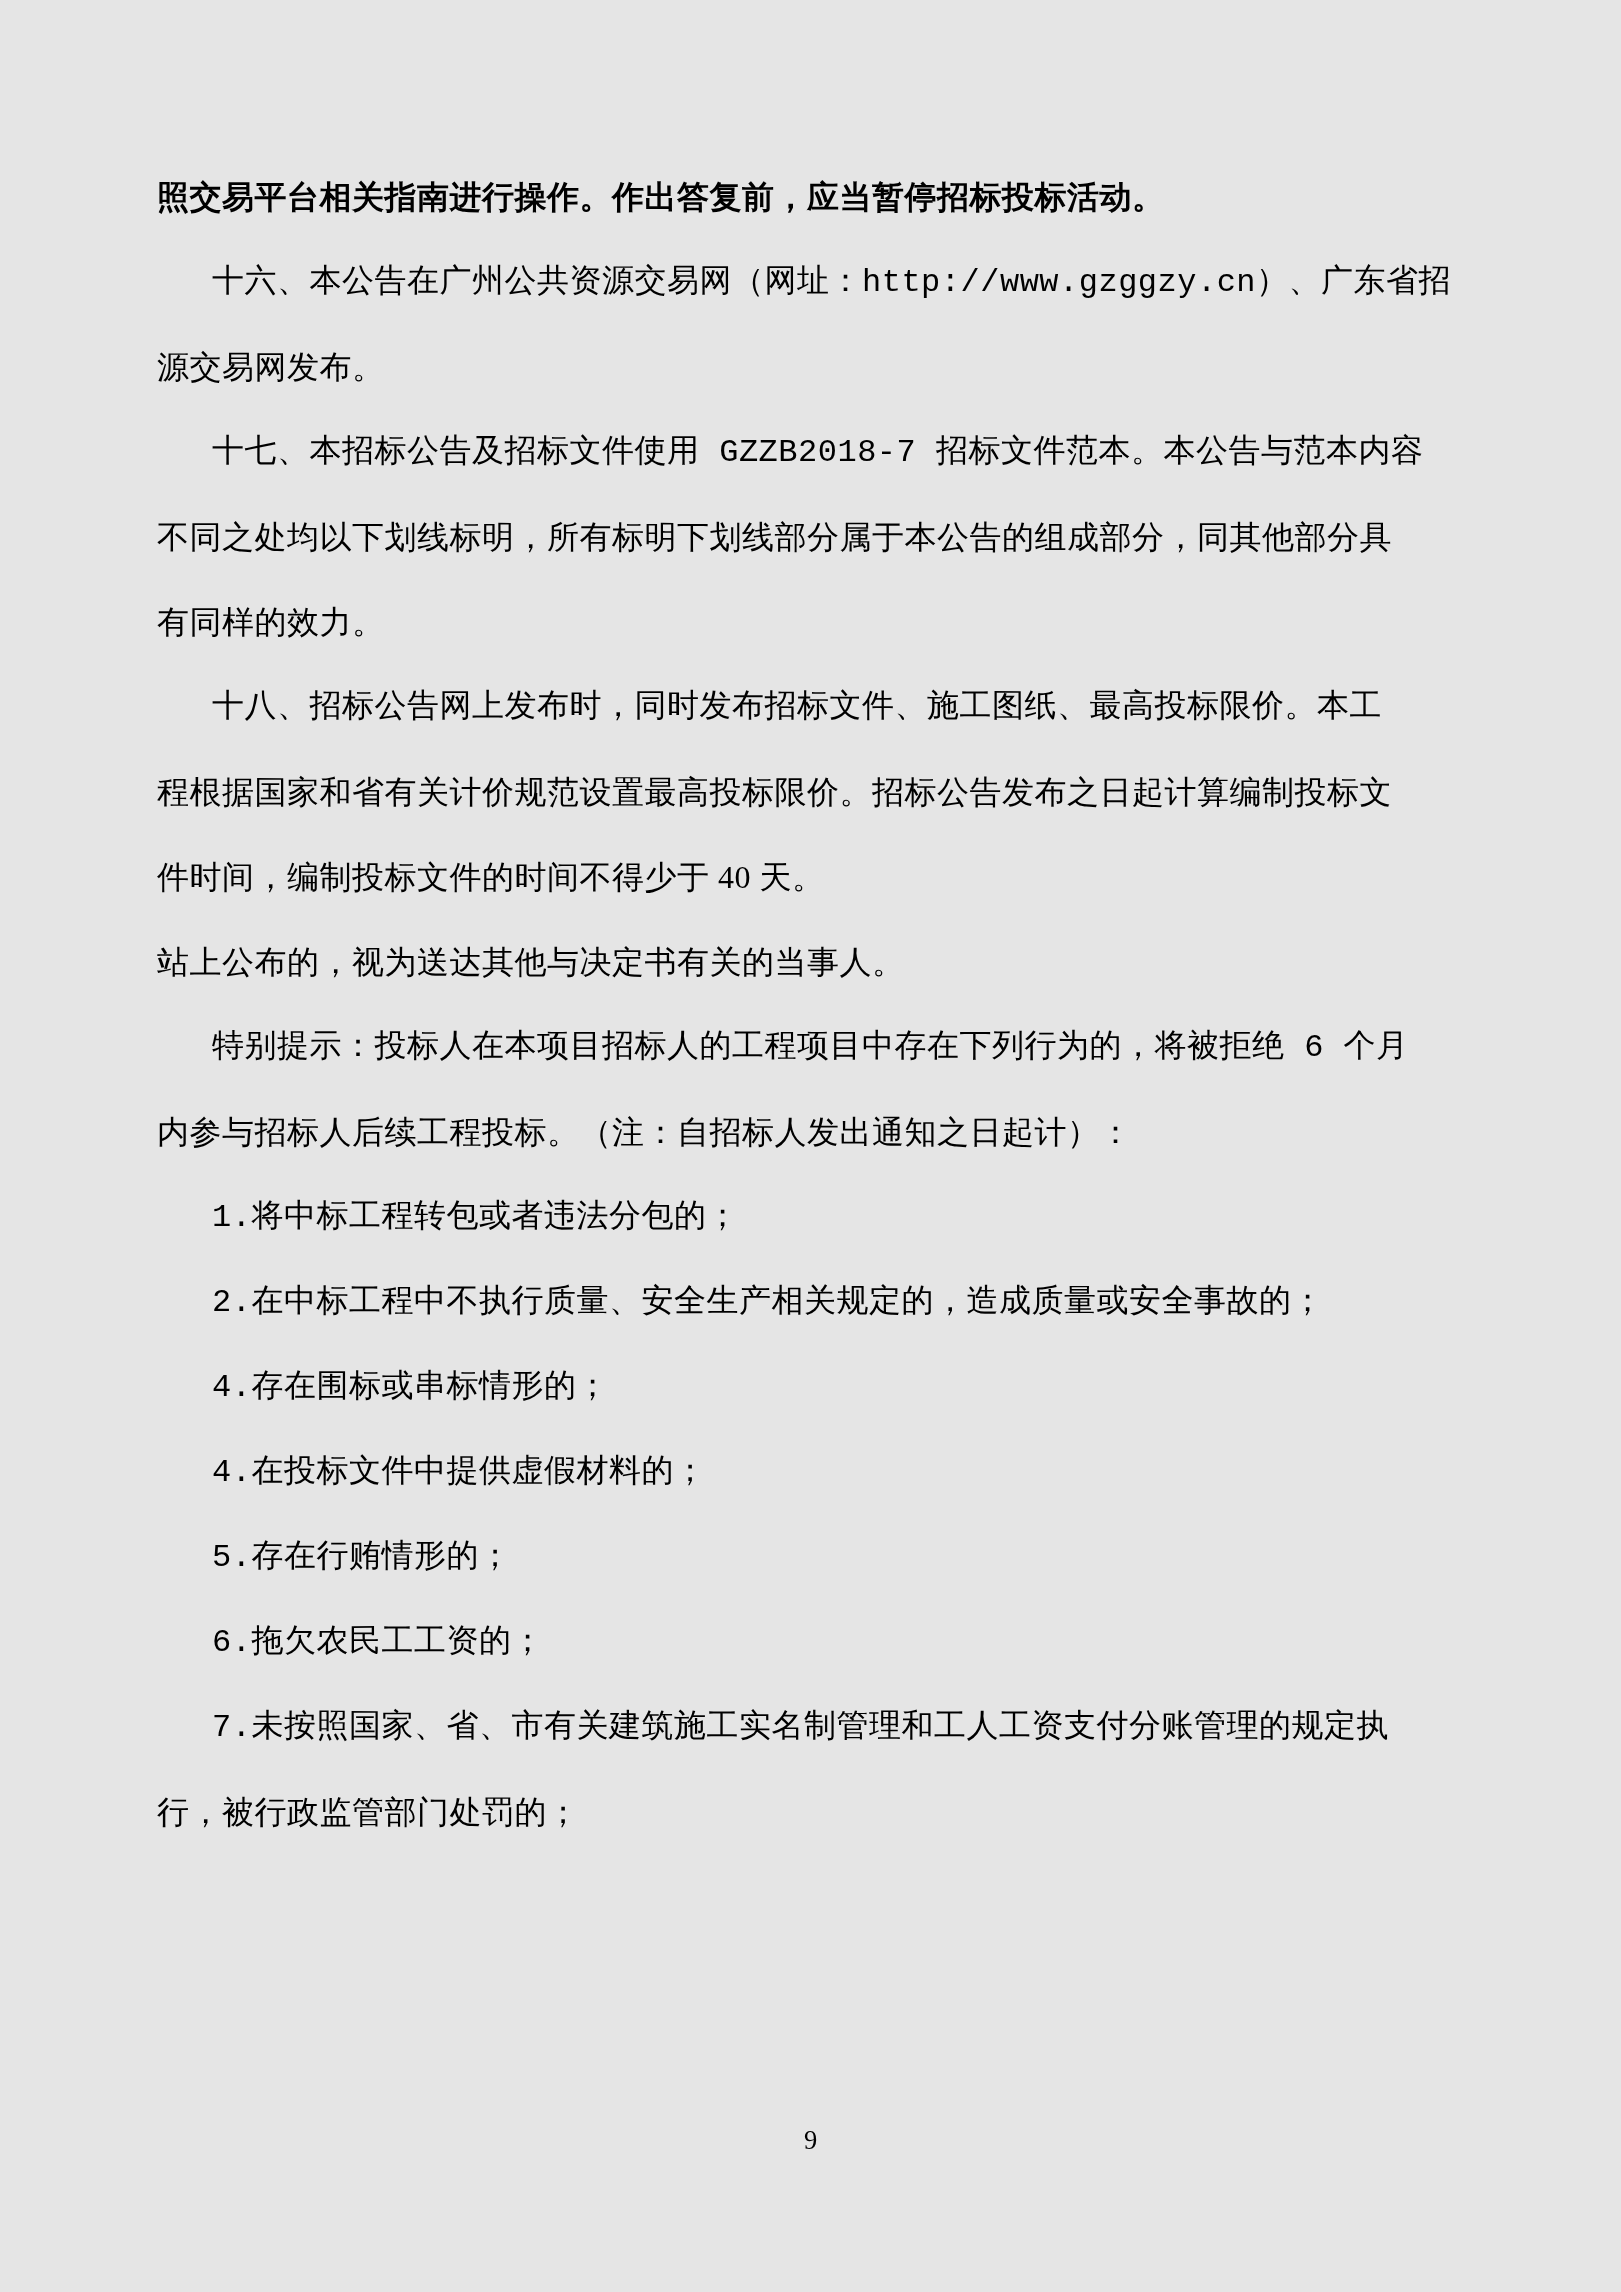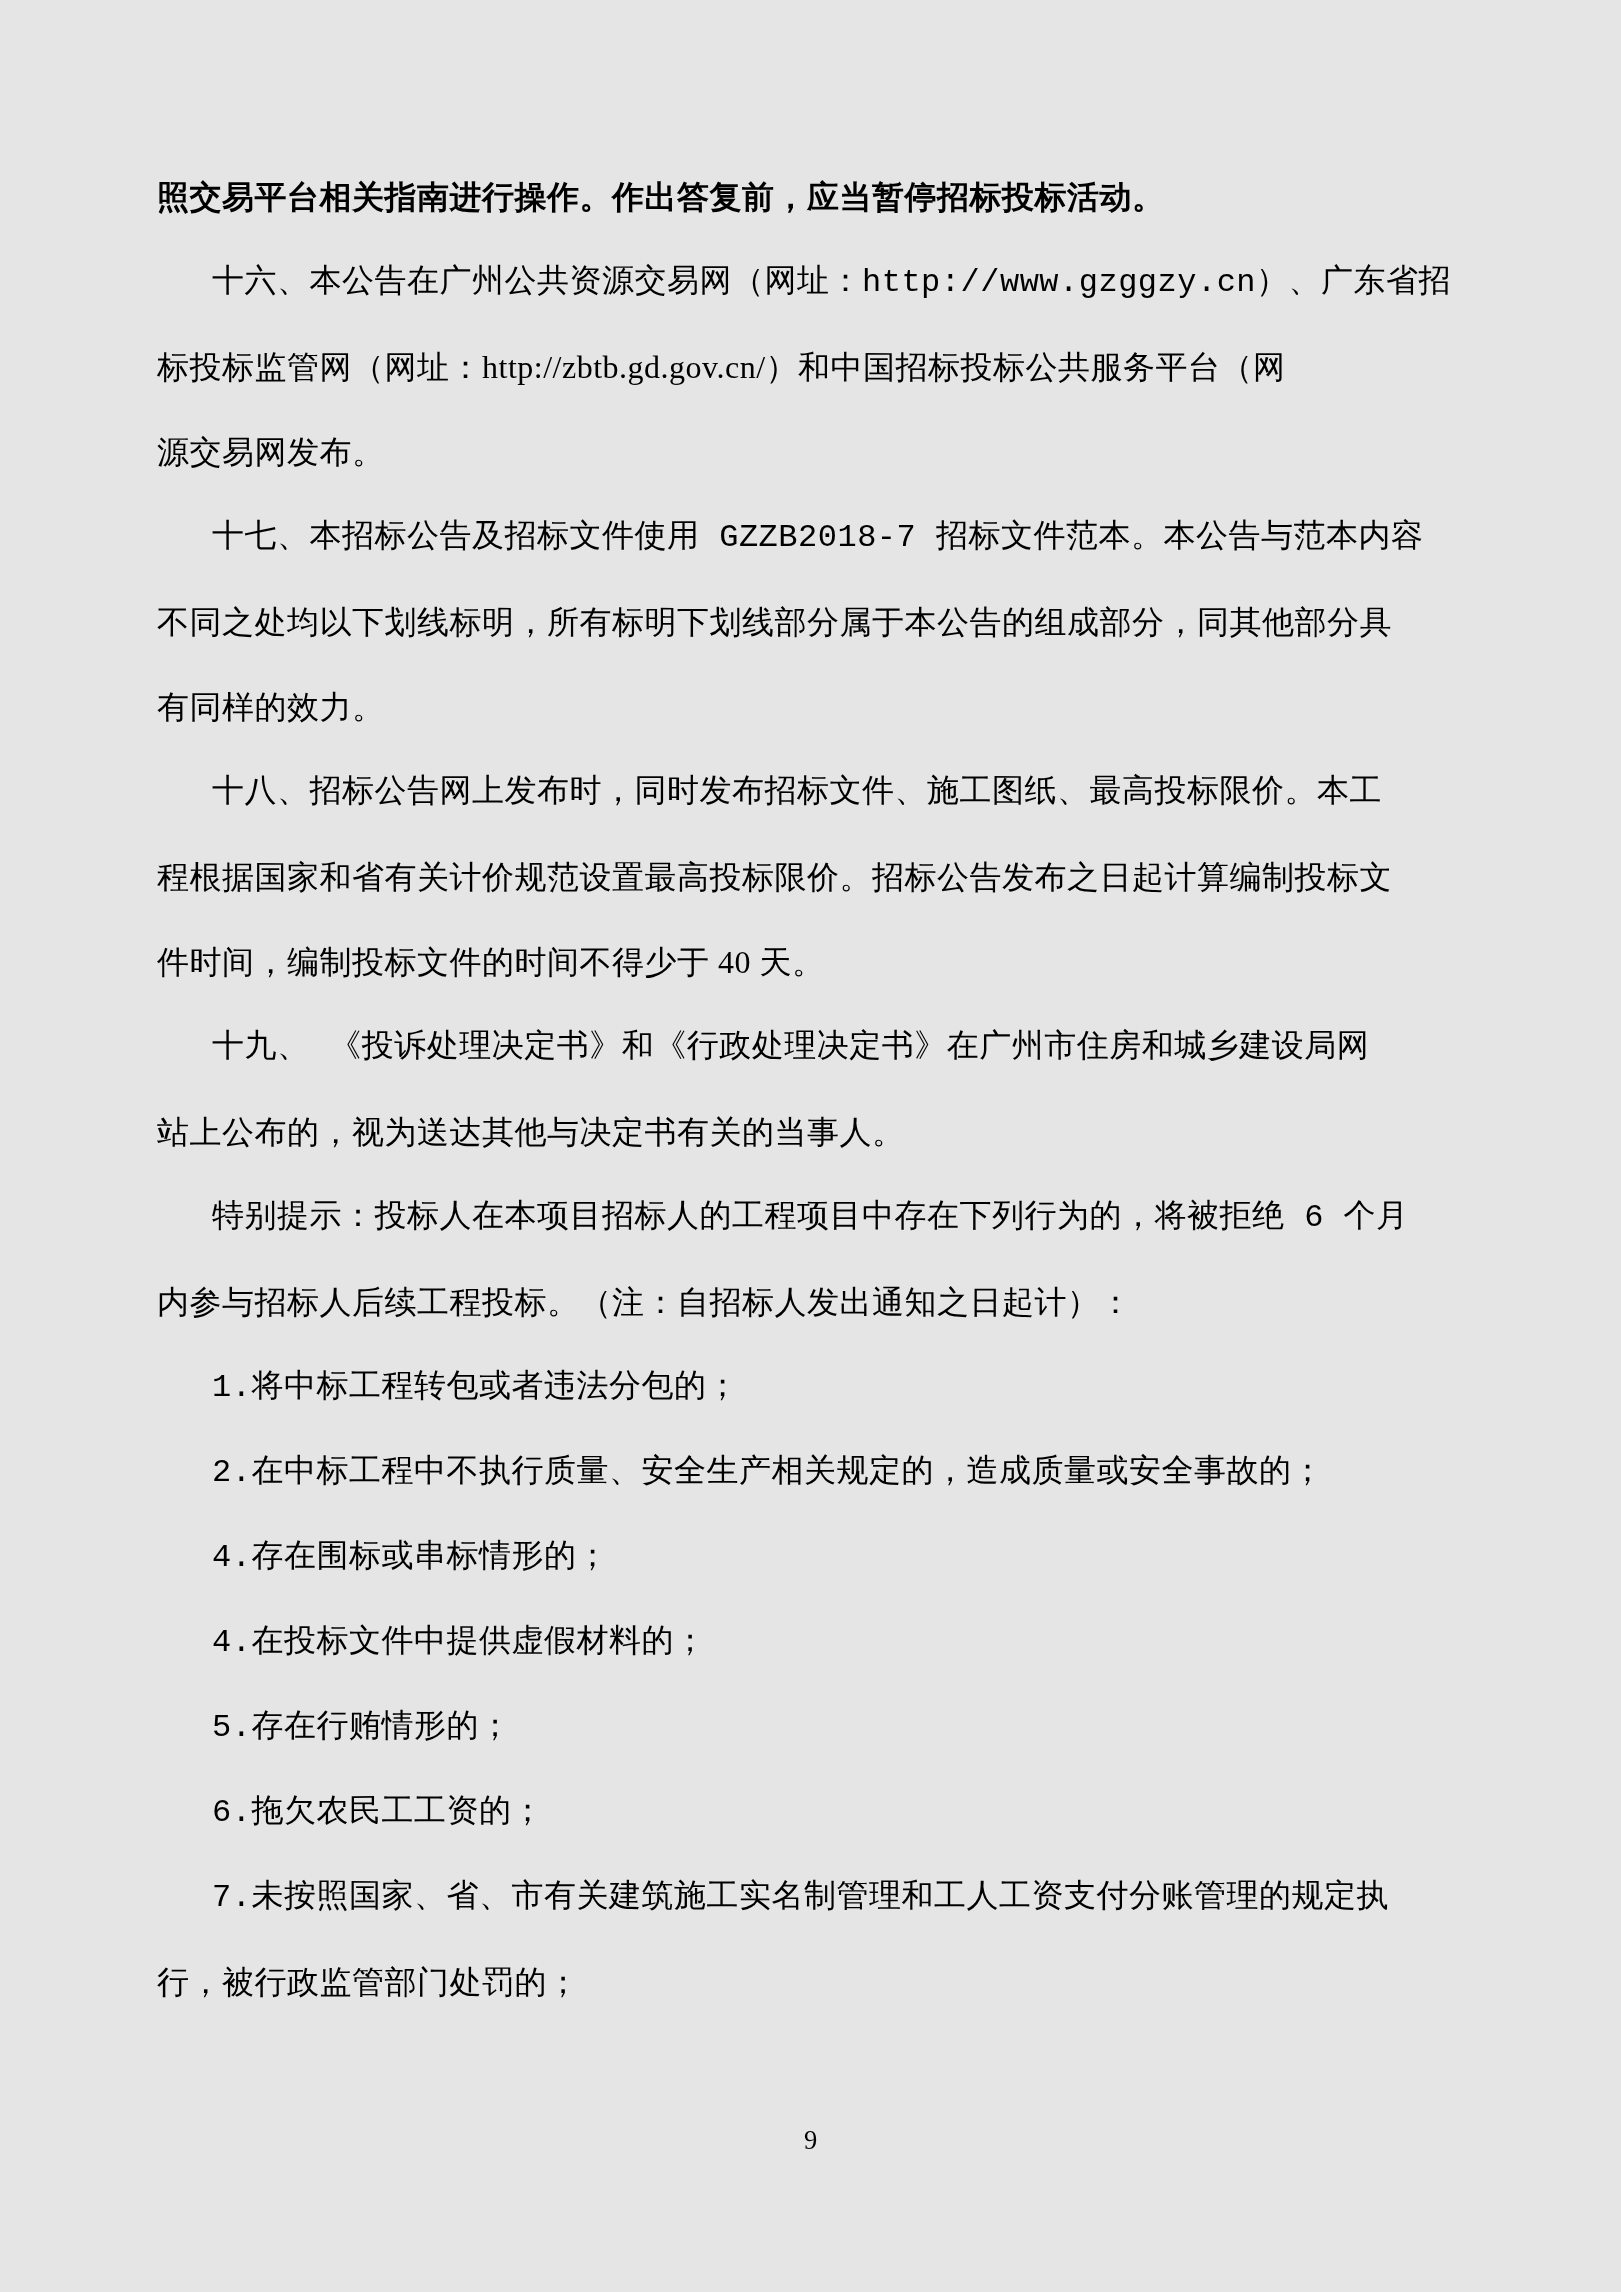--- a/index.html
+++ b/index.html
@@ -45,29 +45,27 @@
     line-height: 31px;
   }
 </style>
 </head>
 <body>
 
 <div class="page">
   <div class="content">
     <div class="line bold">照交易平台相关指南进行操作。作出答复前，应当暂停招标投标活动。</div>
     <div class="line indent">十六、本公告在广州公共资源交易网（网址：http://www.gzggzy.cn）、广东省招</div>
-    <div class="line">标投标监管网（网址：http://zbtb.gd.gov.cn/）和中国招标投标公共服务平台（网</div>
     <div class="line">源交易网发布。</div>
     <div class="line indent">十七、本招标公告及招标文件使用 GZZB2018-7 招标文件范本。本公告与范本内容</div>
     <div class="line">不同之处均以下划线标明，所有标明下划线部分属于本公告的组成部分，同其他部分具</div>
     <div class="line">有同样的效力。</div>
     <div class="line indent">十八、招标公告网上发布时，同时发布招标文件、施工图纸、最高投标限价。本工</div>
     <div class="line">程根据国家和省有关计价规范设置最高投标限价。招标公告发布之日起计算编制投标文</div>
     <div class="line">件时间，编制投标文件的时间不得少于 40 天。</div>
-    <div class="line indent">十九、 《投诉处理决定书》和《行政处理决定书》在广州市住房和城乡建设局网</div>
     <div class="line">站上公布的，视为送达其他与决定书有关的当事人。</div>
     <div class="line indent">特别提示：投标人在本项目招标人的工程项目中存在下列行为的，将被拒绝 6 个月</div>
     <div class="line">内参与招标人后续工程投标。（注：自招标人发出通知之日起计）：</div>
     <div class="line indent">1.将中标工程转包或者违法分包的；</div>
     <div class="line indent">2.在中标工程中不执行质量、安全生产相关规定的，造成质量或安全事故的；</div>
     <div class="line indent">4.存在围标或串标情形的；</div>
     <div class="line indent">4.在投标文件中提供虚假材料的；</div>
     <div class="line indent">5.存在行贿情形的；</div>
     <div class="line indent">6.拖欠农民工工资的；</div>
     <div class="line indent">7.未按照国家、省、市有关建筑施工实名制管理和工人工资支付分账管理的规定执</div>

